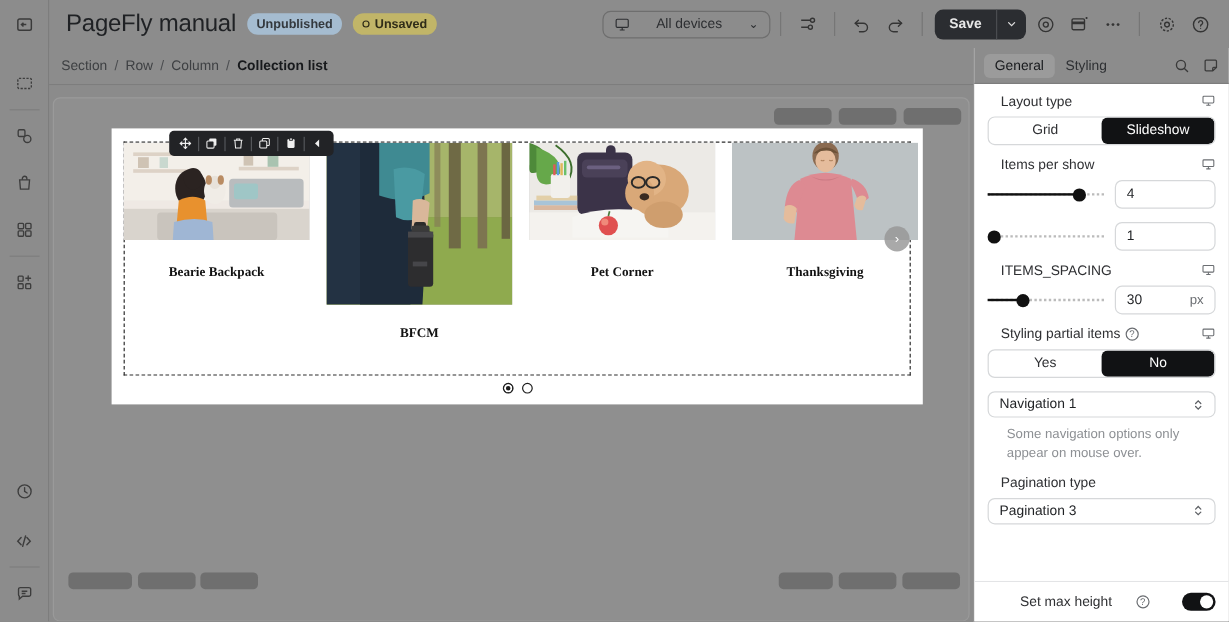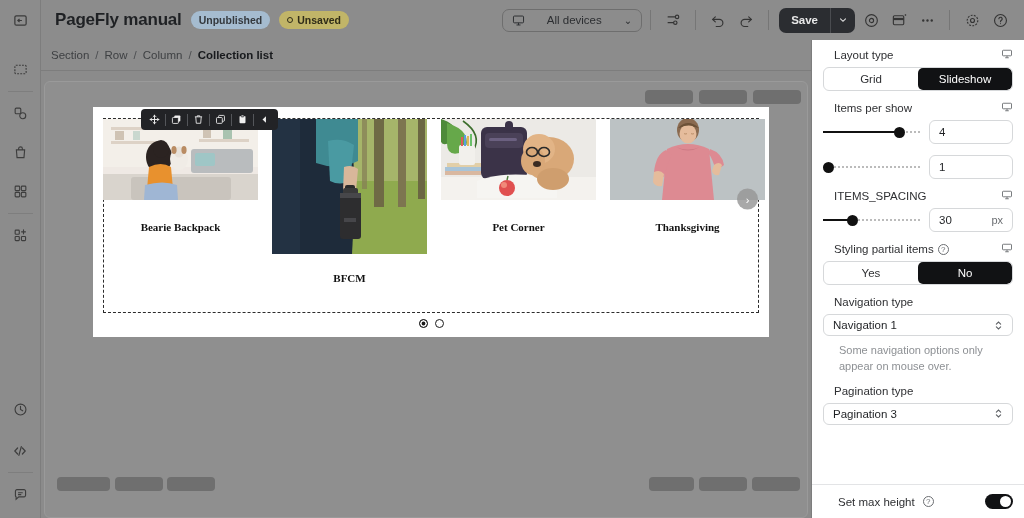--- a/index.html
+++ b/index.html
@@ -25,21 +25,21 @@
   .topbar-left-cell {
     width: 41px; height: 40px;
     display: flex; align-items: center; justify-content: center;
     border-right: 1px solid #7d7d7d;
   }
   .icon-btn {
     display: flex; align-items: center; justify-content: center;
     color: #3a3a3a;
   }
   .doc-title {
-    font-size: 17px; font-weight: bold; color: #1f2124;
+    font-size: 20px; font-weight: normal; color: #1f2124;
     margin-left: 14px; letter-spacing: -0.2px;
   }
   .badge {
     font-size: 10.5px; font-weight: bold;
     padding: 3px 8px 3px 8px; border-radius: 9px;
     margin-left: 9px; white-space: nowrap;
     display: inline-flex; align-items: center; gap: 4px;
   }
   .badge-unpublished { background: #a5bcd0; color: #34393e; }
   .badge-unsaved { background: #c1b568; color: #2f2c18; }
@@ -206,21 +206,21 @@
   .rp-tab.active { background: #9b9b9b; color: #17191c; }
   .rp-tab-icons { margin-left: auto; display: flex; gap: 10px; color: #3a3a3a; }
   .rp-body {
     flex: 1 1 auto; overflow: hidden;
     padding: 9px 11px 0 11px; background: #fff;
     position: relative;
   }
   .field { margin-bottom: 11px; position: relative; }
   .field-label {
     font-size: 11.5px; color: #2f3033; margin-bottom: 6px;
-    display: flex; align-items: flex-end; gap: 4px; padding-left: 11px;
+    display: flex; align-items: flex-start; gap: 4px; padding-left: 11px;
   }
   .resp-icon {
     position: absolute; right: 0; top: -1px;
     color: #6b6e72;
   }
   .seg {
     display: flex; width: 100%; height: 24px;
     border: 1px solid #d6d8da; border-radius: 6px; overflow: hidden;
     background: #fff;
   }
@@ -267,21 +267,21 @@
     border: 1px solid #6b6e72; color: #6b6e72;
     font-size: 8px; display: inline-flex; align-items: center;
     justify-content: center; line-height: 1;
   }
   .rp-footer {
     flex: 0 0 auto; height: 34px;
     border-top: 1px solid #e3e4e6;
     display: flex; align-items: center; padding: 0 11px;
     background: #fff;
   }
-  .rp-footer .field-label { margin: 4px; }
+  .rp-footer .field-label { margin: 16px; }
   .toggle {
     margin-left: auto; width: 28px; height: 15px; border-radius: 8px;
     background: #111214; position: relative;
   }
   .toggle .knob {
     position: absolute; right: 2px; top: 2px;
     width: 11px; height: 11px; border-radius: 50%; background: #fff;
   }
   svg { display: block; }
 </style>
@@ -669,20 +669,38 @@
         <div class="et-btn">
           <svg width="9" height="9" viewBox="0 0 10 10" fill="#f0f0f0">
             <path d="M6.6 1.4L2.8 5l3.8 3.6z"></path>
           </svg>
         </div>
       </div>
     </div>
   </div>
 
   <div class="right-panel">
+    <div class="rp-tabs">
+      <div class="rp-tab active">General</div>
+      <div class="rp-tab">Styling</div>
+      <div class="rp-tab-icons">
+        <span>
+          <svg width="14" height="14" viewBox="0 0 16 16" fill="none" stroke="#3a3a3a" stroke-width="1.3">
+            <circle cx="7" cy="7" r="4.3"></circle>
+              <path d="M10.3 10.3l3 3" stroke-linecap="round"></path>
+          </svg>
+        </span>
+        <span>
+          <svg width="14" height="14" viewBox="0 0 16 16" fill="none" stroke="#3a3a3a" stroke-width="1.2">
+            <path d="M2.6 3.4a1 1 0 011-1h8.8a1 1 0 011 1v6l-3.6 3.2H3.6a1 1 0 01-1-1z"></path>
+            <path d="M13.4 9.4h-2.6a1 1 0 00-1 1v2.2"></path>
+          </svg>
+        </span>
+      </div>
+    </div>
 
     <div class="rp-body">
 
       <div class="field">
         <div class="field-label">
           <span>Layout type</span>
           <span class="resp-icon">
             <svg width="12" height="12" viewBox="0 0 16 16" fill="none" stroke="#6b6e72" stroke-width="1.2">
               <rect x="2" y="3" width="12" height="7.4" rx="1"></rect>
                 <path d="M5.6 13h4.8M8 10.6V13"></path>
@@ -764,23 +782,20 @@
             </svg>
           </span>
         </div>
         <div class="seg">
           <div class="seg-opt">Yes</div>
           <div class="seg-opt active">No</div>
         </div>
       </div>
 
       <div class="field">
-        <div class="field-label">
-          <span>Navigation type</span>
-        </div>
         <div class="select">
           <span>Navigation 1</span>
           <span class="caret">
             <svg width="9" height="13" viewBox="0 0 10 14" fill="none" stroke="#5e6165" stroke-width="1.2" stroke-linecap="round">
               <path d="M2.6 5.6L5 3.2l2.4 2.4M2.6 8.4L5 10.8l2.4-2.4"></path>
             </svg>
           </span>
         </div>
       </div>
       <div class="helper-text">Some navigation options only appear on mouse over.</div>

